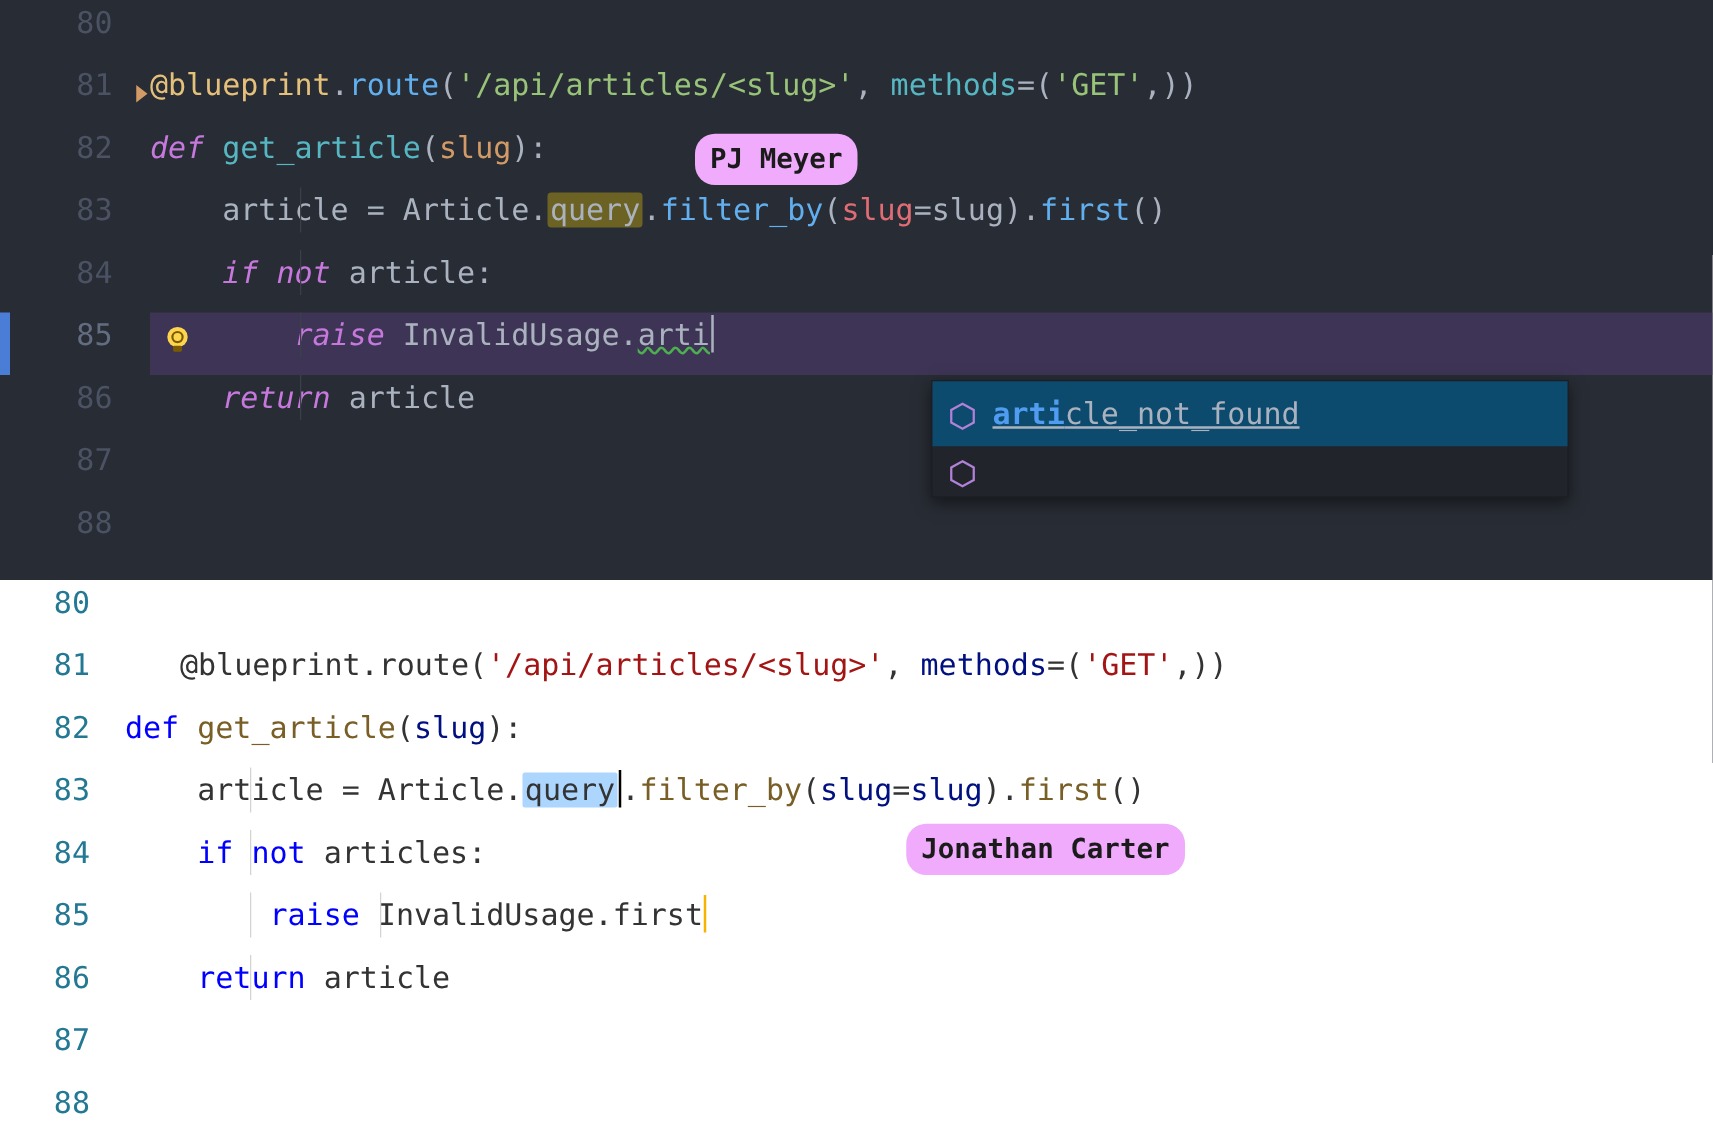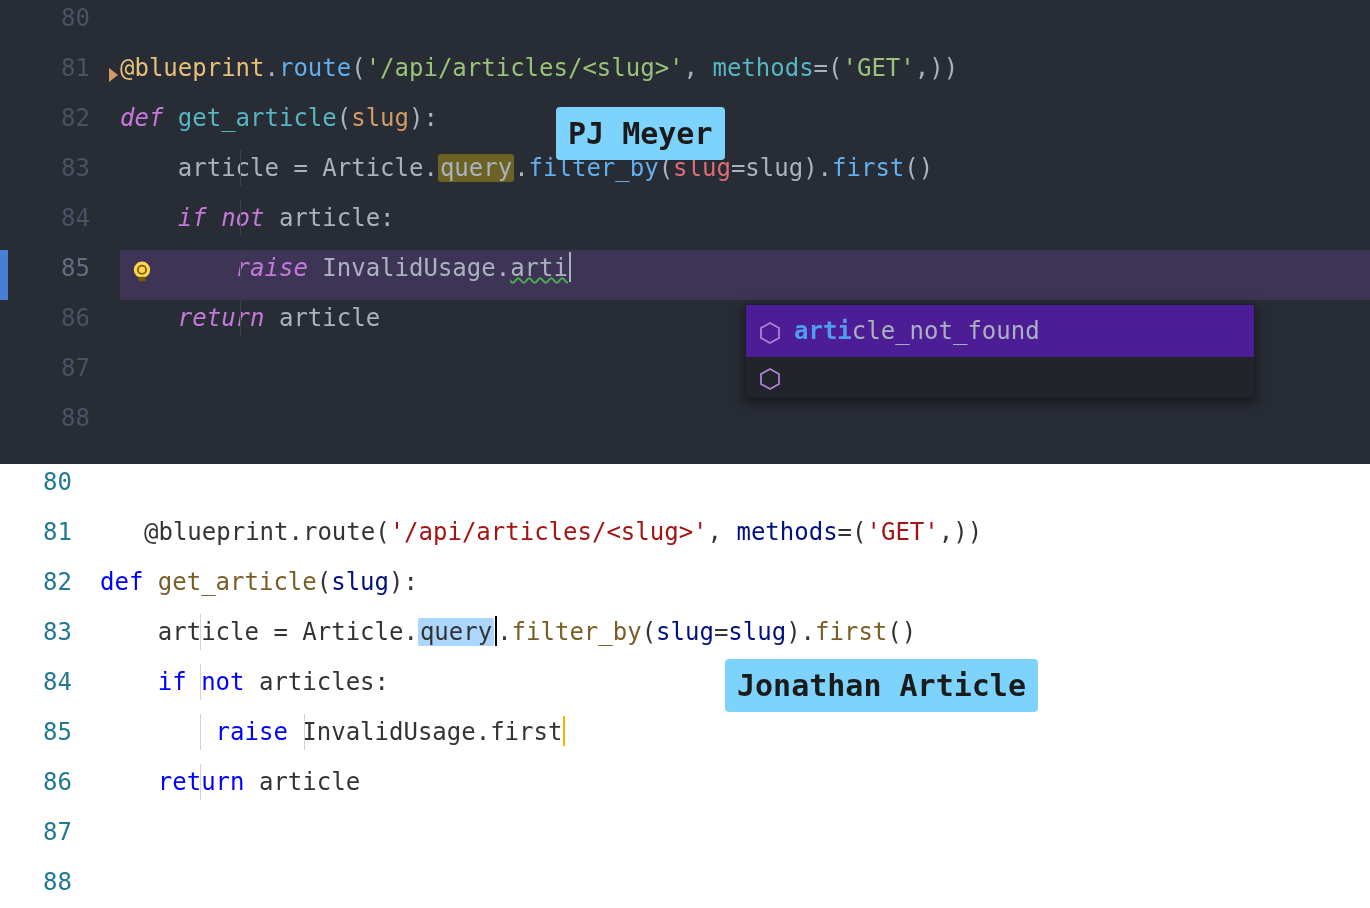--- a/index.html
+++ b/index.html
@@ -122,27 +122,27 @@
   background: #abb2bf;
   vertical-align: text-bottom;
   margin-left: 1px;
 }
 .cursor.yellow { background: #f5b400; }
 .cursor.blackc { background: #000; height: 30px; }
 
 
 .collab-tag {
   position: absolute;
-  background: #7dd3fc;
+  background: #f0abfc;
   color: #1b1b1b;
   font-family: "SF Mono","Monaco",monospace;
   font-weight: 700;
-  font-size: 30px;
+  font-size: 22px;
   padding: 4px 12px;
-  border-radius: 4px;
+  border-radius: 16px;
   z-index: 6;
   white-space: nowrap;
 }
 
 
 .ac-popup {
   position: absolute;
   left: 745px;
   top: 304px;
   width: 510px;
@@ -151,21 +151,21 @@
   box-shadow: 0 4px 12px rgba(0,0,0,0.5);
   z-index: 5;
   font-size: 24px;
 }
 .ac-item {
   display: flex;
   align-items: center;
   padding: 8px 12px;
   gap: 12px;
 }
-.ac-item.sel { background: #4c1d95; }
+.ac-item.sel { background: #0c4a6e; text-decoration: underline; }
 .ac-icon {
   width: 24px; height: 24px;
   flex-shrink: 0;
 }
 .ac-icon svg { width: 24px; height: 24px; }
 .ac-text { color: #abb2bf; }
 .ac-text .match { color: #4f9cf0; font-weight: 600; }
 
 
 .pane-light {
@@ -324,21 +324,21 @@
     <div class="gutter">83</div>
     <div class="code"><span class="indent-guide-l"></span><span>    </span><span>article = Article.</span><span class="hl-query-l"><span>query</span></span><span class="cursor blackc"></span><span>.</span><span class="l-call">filter_by</span><span>(</span><span class="l-name">slug</span><span>=</span><span class="l-name">slug</span><span>).</span><span class="l-call">first</span><span>()</span></div>
   </div>
 
   <div class="row">
     <div class="gutter">84</div>
     <div class="code"><span class="indent-guide-l"></span><span>    </span><span class="l-kw">if </span><span class="l-kw">not </span><span>articles:</span></div>
   </div>
 
   <div class="collab-tag" style="left:725px; top:195px;">
-    <span>Jonathan Article</span>
+    <span>Jonathan Carter</span>
   </div>
 
   <div class="row">
     <div class="gutter">85</div>
     <div class="code"><span class="indent-guide-l"></span><span class="indent-guide-l inner"></span><span>        </span><span class="l-kw">raise </span><span>InvalidUsage.first</span><span class="cursor yellow"></span></div>
   </div>
 
   <div class="row">
     <div class="gutter">86</div>
     <div class="code"><span class="indent-guide-l"></span><span>    </span><span class="l-kw">return </span><span>article</span></div>

